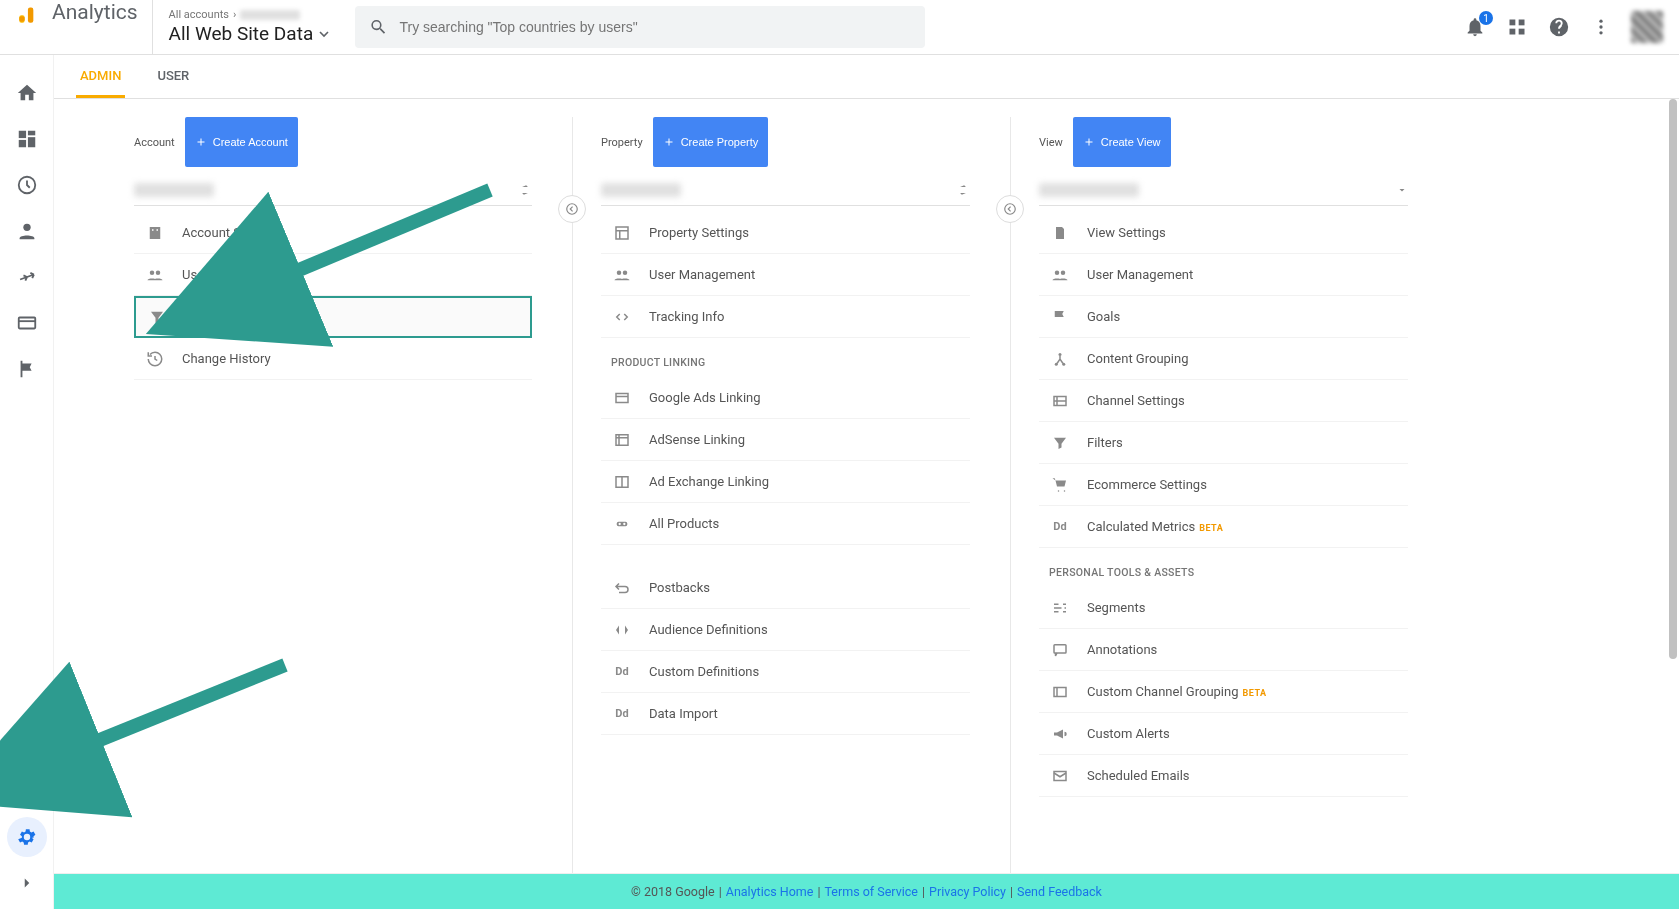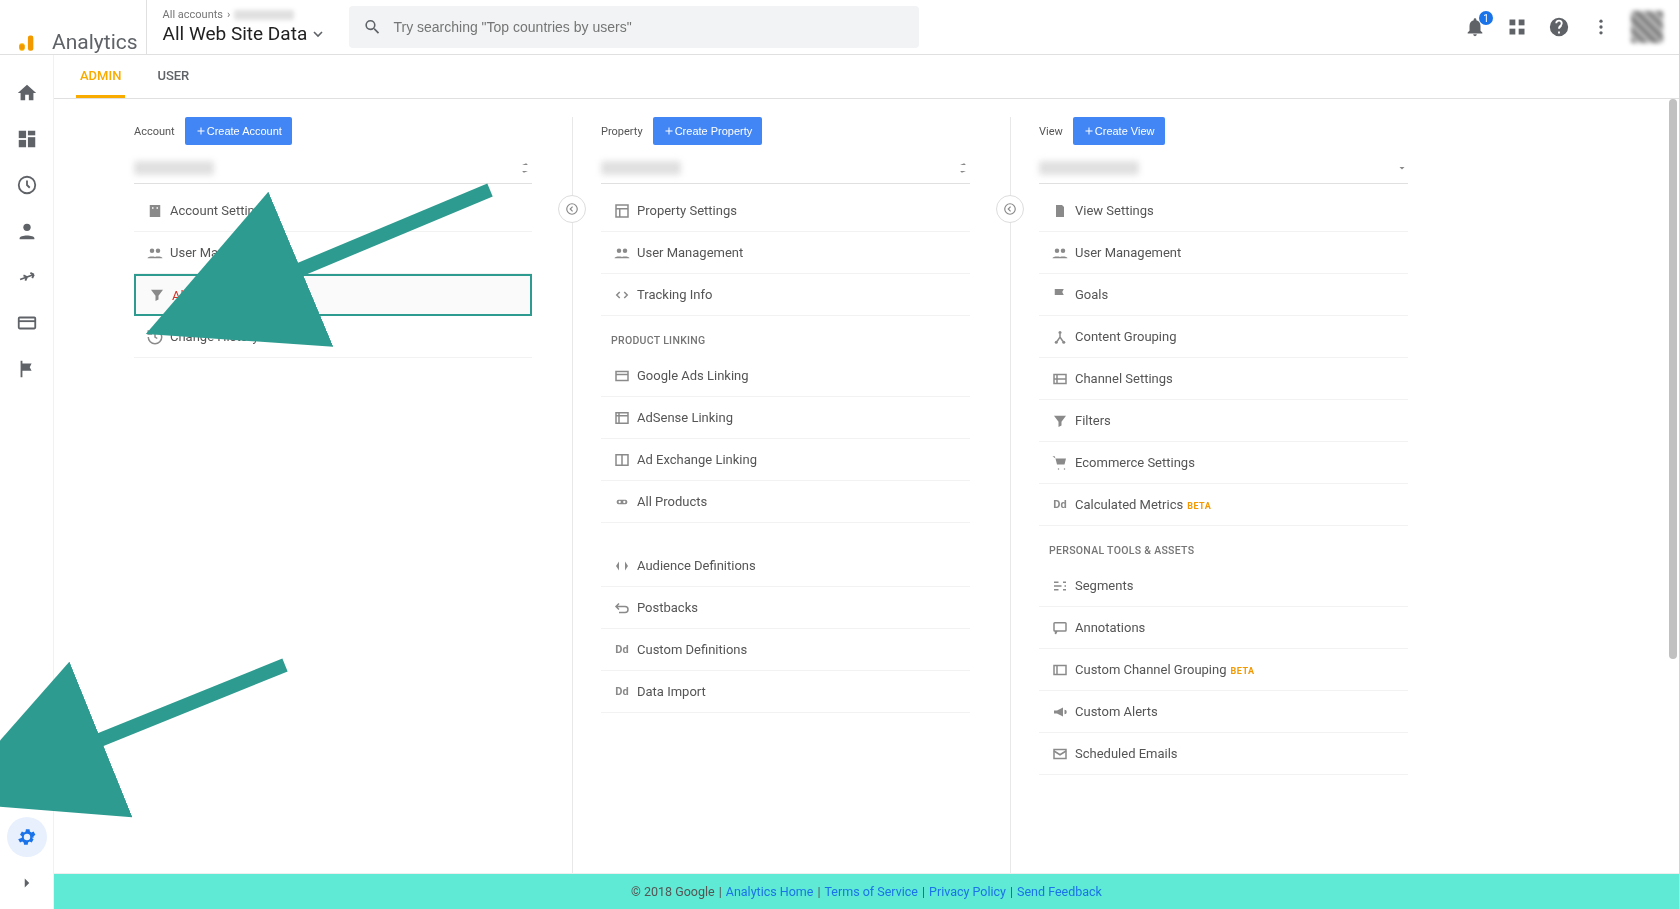--- a/index.html
+++ b/index.html
@@ -1,20 +1,20 @@
 <!DOCTYPE html>
 <html><head>
 <meta charset="utf-8">
 <style>
   * { box-sizing: border-box; margin: 0; padding: 0; }
   html, body { height: 100%; font-family: Roboto, Arial, sans-serif; font-size: 13px; color: #3c4043; background: #fff; overflow: hidden; }
   .app { width: 1679px; height: 909px; position: relative; display: flex; flex-direction: column; }
   
   .topbar { height: 55px; display: flex; align-items: center; border-bottom: 1px solid #e0e0e0; padding: 0 16px; gap: 16px; }
-  .brand { display: flex; align-items: flex-end; gap: 10px; padding-right: 8px; border-right: 1px solid #e0e0e0; height: 100%; }
+  .brand { display: flex; align-items: flex-start; gap: 10px; padding-right: 14px; border-right: 1px solid #e0e0e0; height: 100%; }
   .brand-text { font-size: 21px; color: #5f6368; font-weight: 400; }
   .acct-block { display: flex; flex-direction: column; line-height: 1.3; min-width: 170px; }
   .acct-crumb { font-size: 11px; color: #757575; display: flex; align-items: center; gap: 4px; }
   .blur-chip { display: inline-block; width: 60px; height: 10px; background: #e0e0e0; filter: blur(2px); border-radius: 2px; }
   .acct-view { font-size: 19px; color: #212121; display: flex; align-items: center; gap: 6px; }
   .searchbar { flex: 0 0 570px; height: 42px; background: #f1f3f4; border-radius: 4px; display: flex; align-items: center; padding: 0 14px; gap: 12px; color: #5f6368; }
   .searchbar input { border: none; background: transparent; outline: none; font-size: 14px; color: #5f6368; width: 100%; }
   .top-right { margin-left: auto; display: flex; align-items: center; gap: 18px; }
   .icon-btn { color: #5f6368; width: 24px; height: 24px; display: flex; align-items: center; justify-content: center; cursor: pointer; position: relative; }
   .badge { position: absolute; top: -4px; right: -6px; background: #1a73e8; color: #fff; font-size: 10px; border-radius: 50%; width: 14px; height: 14px; display: flex; align-items: center; justify-content: center; }
@@ -30,24 +30,24 @@
   .main { flex: 1; display: flex; flex-direction: column; overflow: hidden; background: #fff; }
   .tabs { height: 44px; display: flex; align-items: flex-end; padding-left: 22px; border-bottom: 1px solid #e0e0e0; gap: 28px; font-size: 13px; }
   .tab { padding: 12px 4px; color: #5f6368; cursor: pointer; font-weight: 500; border-bottom: 3px solid transparent; }
   .tab.active { color: #f9ab00; border-bottom-color: #f9ab00; }
   .columns-wrap { flex: 1; position: relative; display: flex; overflow: hidden; }
   .columns { flex: 1; display: flex; padding: 18px 0 0 80px; overflow-y: auto; position: relative; }
   .col { width: 438px; position: relative; padding: 0 40px 0 0; }
   .col.property { width: 438px; }
   .col + .col { border-left: 1px solid #e8e8e8; padding-left: 28px; }
   .col-hd { display: flex; align-items: center; gap: 10px; margin-bottom: 10px; font-size: 11px; color: #555; }
-  .create-btn { background: #4285f4; color: #fff; border: none; border-radius: 2px; font-size: 11px; font-weight: 500; padding: 8px 10px; display: inline-flex; align-items: center; cursor: pointer; justify-content: flex-end; }
+  .create-btn { background: #4285f4; color: #fff; border: none; border-radius: 2px; font-size: 11px; font-weight: 500; padding: 19px 10px; display: inline-flex; align-items: center; gap: 6px; cursor: pointer; justify-content: flex-end; }
   .select-row { display: flex; align-items: center; justify-content: space-between; border-bottom: 1px solid #e0e0e0; padding: 6px 0 8px; margin-bottom: 6px; }
   .blur-select { width: 80px; height: 14px; background: #e0e0e0; filter: blur(3px); border-radius: 2px; }
-  .menu-item { display: flex; align-items: center; gap: 4px; height: 42px; padding: 0 10px; color: #555; cursor: pointer; font-size: 13px; border-bottom: 1px solid #f2f2f2; }
+  .menu-item { display: flex; align-items: center; gap: 16px; height: 42px; padding: 0 10px; color: #555; cursor: pointer; font-size: 13px; border-bottom: 1px solid #f2f2f2; }
   .menu-item .mi-icon { width: 22px; display: flex; justify-content: center; color: #8a8a8a; }
   .menu-item.highlight { border: 2px solid #2d9b8f; background: #fafafa; color: #d93025; }
   .menu-item.highlight .mi-icon { color: #8a8a8a; }
   .section-label { font-size: 10.5px; font-weight: 500; color: #757575; padding: 18px 10px 8px; letter-spacing: 0.3px; }
   .beta-tag { font-size: 9px; color: #f29900; font-weight: 700; letter-spacing: 0.5px; margin-left: 4px; }
   .chivy { position: absolute; left: -15px; top: 78px; width: 28px; height: 28px; background: #fff; border: 1px solid #ddd; border-radius: 50%; display:flex; align-items:center; justify-content:center; color:#888; font-size:16px; }
   
   .arrow { position: absolute; pointer-events: none; }
   .arrow svg { overflow: visible; }
   
@@ -330,33 +330,33 @@
                     <rect x="3" y="8" width="18" height="8" rx="3"></rect>
                     <circle cx="8" cy="12" r="2" fill="#fff"></circle>
                     <circle cx="16" cy="12" r="2" fill="#fff"></circle>
                   </svg>
                 </span>
                 <span>All Products</span>
               </div>
           <div style="height:22px"></div>
           <div class="menu-item">
                 <span class="mi-icon">
+                  <svg width="18" height="18" viewBox="0 0 24 24" fill="none" stroke="#8a8a8a" stroke-width="2">
+                    <path d="M4 10h12a4 4 0 010 8H8M8 6l-4 4 4 4"></path>
+                  </svg>
+                </span>
+                <span>Postbacks</span>
+              </div>
+          <div class="menu-item">
+                <span class="mi-icon">
                   <svg width="18" height="18" viewBox="0 0 24 24" fill="#8a8a8a">
                     <path d="M8 6l-4 6 4 6M16 6l4 6-4 6M12 4v16"></path>
                   </svg>
                 </span>
                 <span>Audience Definitions</span>
-              </div>
-          <div class="menu-item">
-                <span class="mi-icon">
-                  <svg width="18" height="18" viewBox="0 0 24 24" fill="none" stroke="#8a8a8a" stroke-width="2">
-                    <path d="M4 10h12a4 4 0 010 8H8M8 6l-4 4 4 4"></path>
-                  </svg>
-                </span>
-                <span>Postbacks</span>
               </div>
           <div class="menu-item">
                 <span class="mi-icon" style="font-size:11px;font-weight:700;color:#8a8a8a">Dd</span>
                 <span>Custom Definitions</span>
               </div>
           <div class="menu-item">
                 <span class="mi-icon" style="font-size:11px;font-weight:700;color:#8a8a8a">Dd</span>
                 <span>Data Import</span>
               </div>
         </div>

